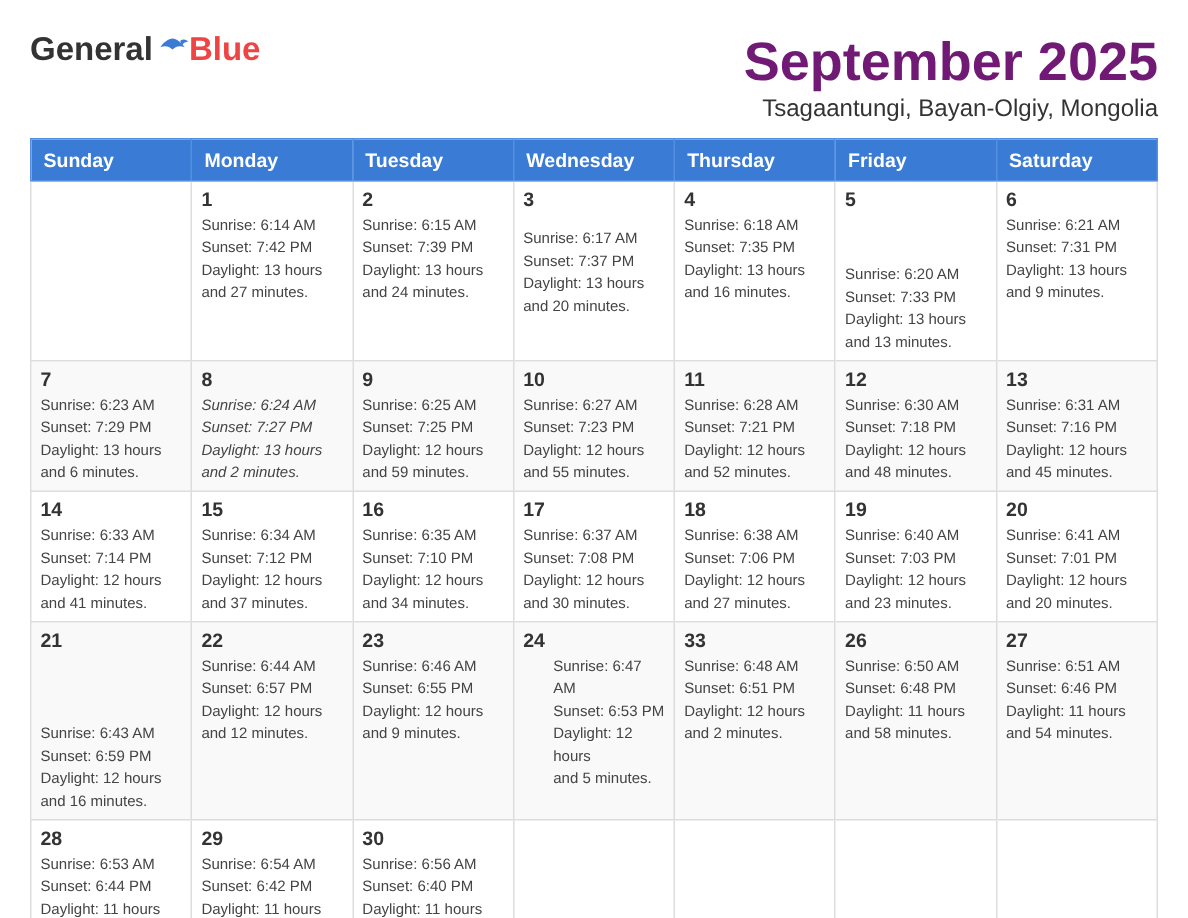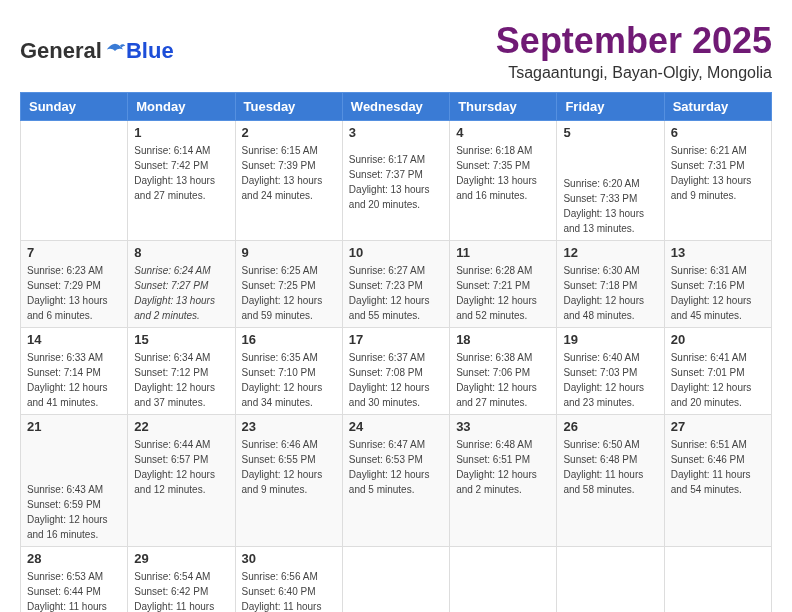--- a/index.html
+++ b/index.html
@@ -5,42 +5,42 @@
     * { box-sizing: border-box; margin: 0; padding: 0; }
     body {
       font-family: Arial, sans-serif;
       background: #fff;
       width: 792px;
       min-height: 612px;
       padding: 20px;
     }
     .header {
       display: flex;
-      align-items: center;
+      align-items: flex-start;
       justify-content: space-between;
       margin-bottom: 10px;
     }
     .logo {
       display: flex;
       flex-direction: column;
       align-items: flex-start;
     }
     .logo-text {
       display: flex;
       align-items: center;
     }
     .logo-general {
       font-size: 22px;
       font-weight: bold;
       color: #333;
     }
     .logo-blue {
       font-size: 22px;
       font-weight: bold;
-      color: #1d4ed8;
+      color: #ef4444;
     }
     .logo-icon {
       width: 22px;
       height: 22px;
       margin-left: 2px;
     }
     .title-block {
       text-align: right;
     }
     .month-title {
@@ -293,21 +293,21 @@
         </td>
         <td>
           <span class="day-number">23</span>
           <div class="day-info" style="white-space: pre-line;">Sunrise: 6:46 AM
 Sunset: 6:55 PM
 Daylight: 12 hours
 and 9 minutes.</div>
         </td>
         <td>
           <span class="day-number">24</span>
-          <div class="day-info" style="white-space: pre-line;">Sunrise: 6:47 AM
+          <div class="day-info" style="white-space: pre-line; margin-left: 20px;">Sunrise: 6:47 AM
 Sunset: 6:53 PM
 Daylight: 12 hours
 and 5 minutes.</div>
         </td>
         <td>
           <span class="day-number">33</span>
           <div class="day-info" style="white-space: pre-line;">Sunrise: 6:48 AM
 Sunset: 6:51 PM
 Daylight: 12 hours
 and 2 minutes.</div>

